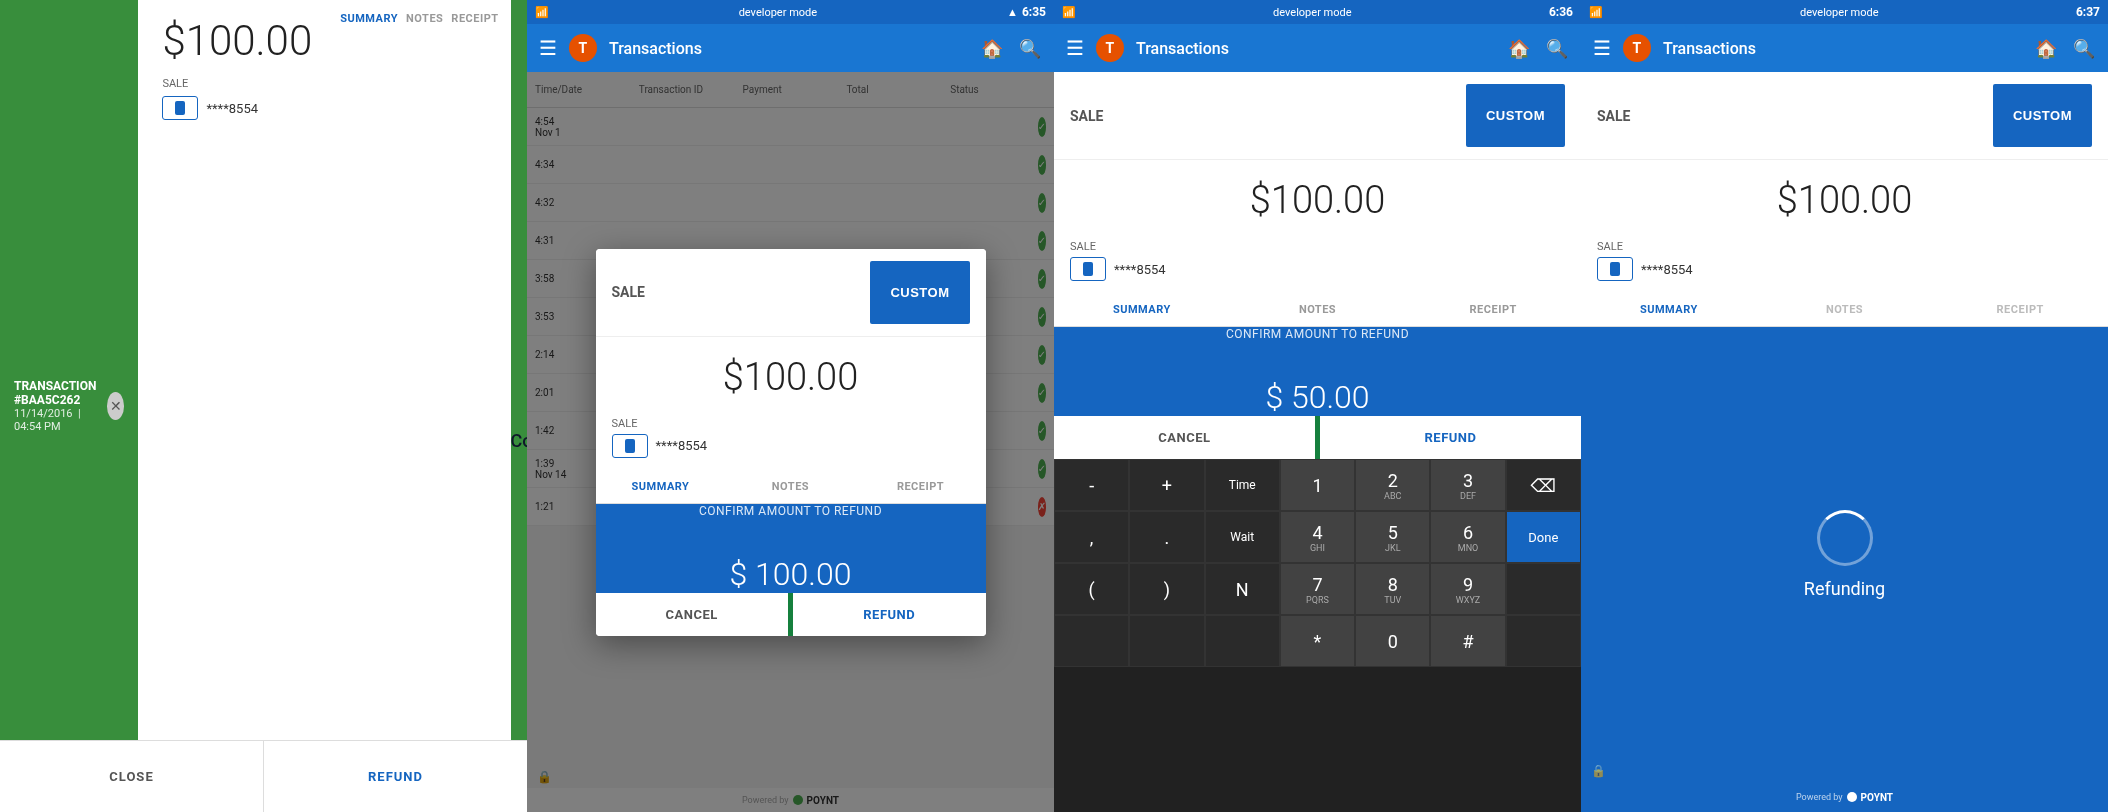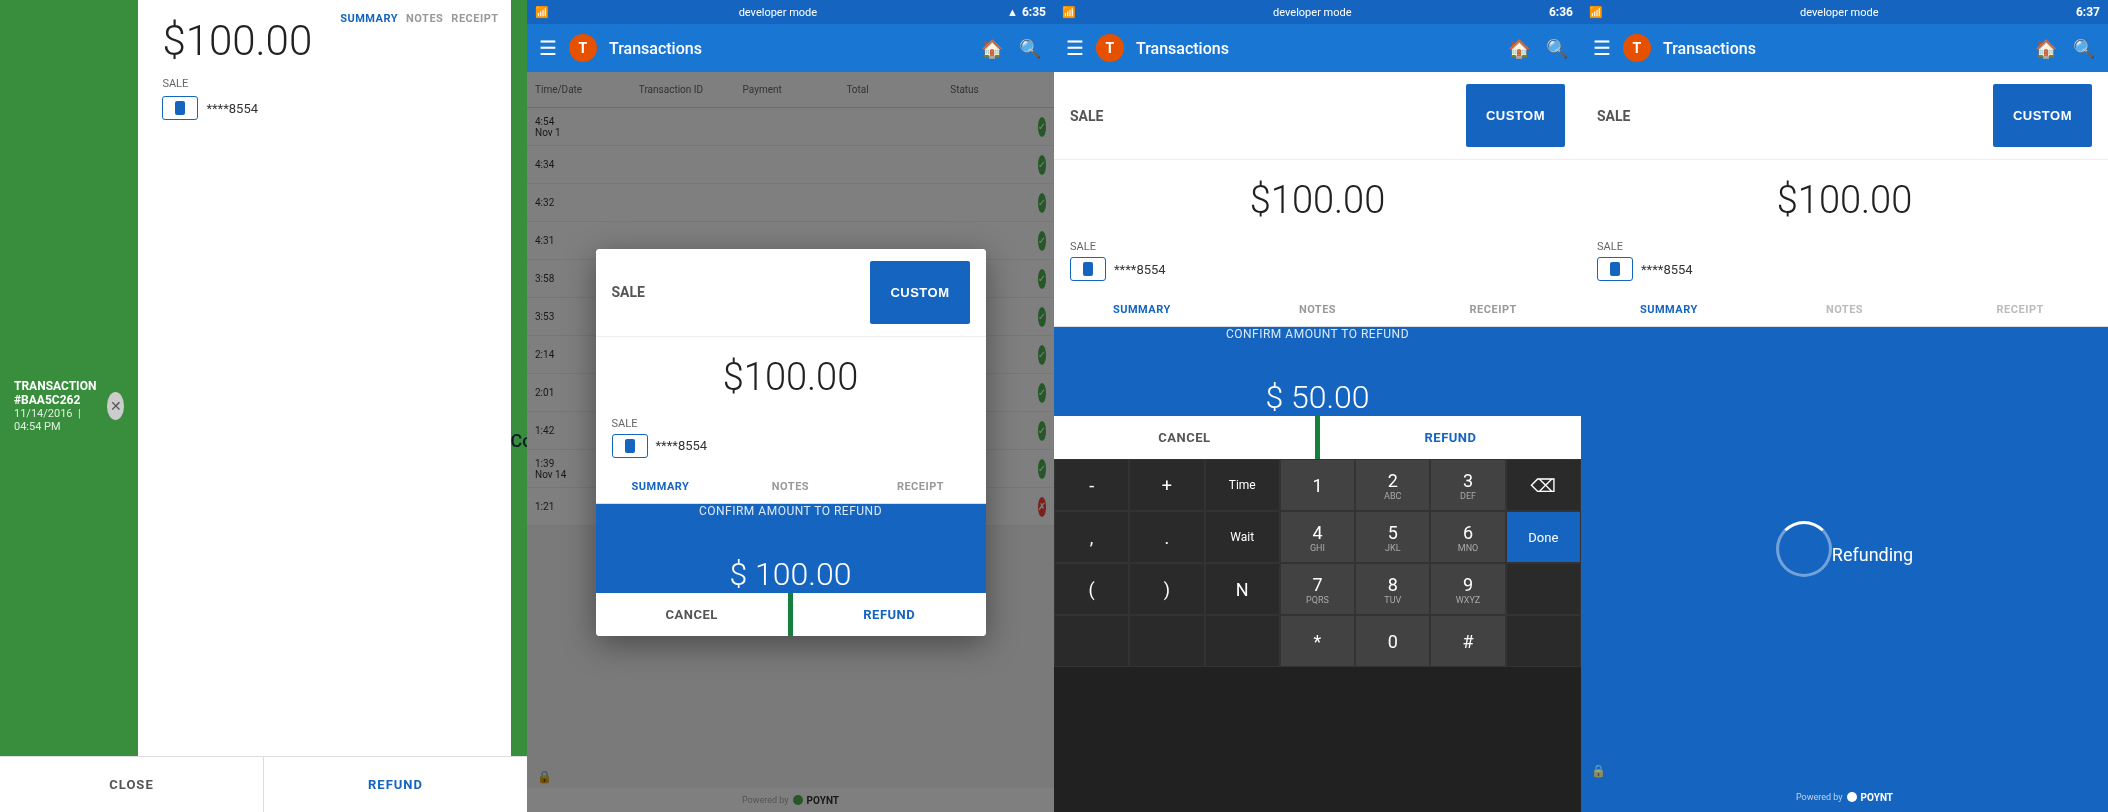--- a/index.html
+++ b/index.html
@@ -277,21 +277,21 @@
       font-size: 18px;
       font-weight: 500;
     }
 
     
     .action-bar {
       position: absolute;
       bottom: 0;
       left: 0;
       right: 0;
-      height: 56px;
+      height: 72px;
       background: white;
       display: flex;
       border-top: 1px solid #ddd;
     }
     .action-btn {
       flex: 1;
       display: flex;
       align-items: center;
       justify-content: center;
       font-size: 13px;
@@ -425,21 +425,21 @@
     .key-btn.dark { background: #2a2a2a; color: white; }
     .key-btn.light { background: #424242; color: white; }
     .key-btn.blue-key { background: #1565c0; color: white; }
     .key-main { font-size: 18px; font-weight: 400; }
     .key-sub { font-size: 9px; color: #aaa; }
 
     
     .refunding-section {
       background: #1565c0;
       display: flex;
-      flex-direction: row;
+      flex-direction: column;
       align-items: center;
       justify-content: center;
       min-height: 200px;
     }
     .refunding-spinner {
       width: 56px;
       height: 56px;
       border: 3px solid rgba(255,255,255,0.4);
       border-top-color: white;
       border-radius: 50%;

